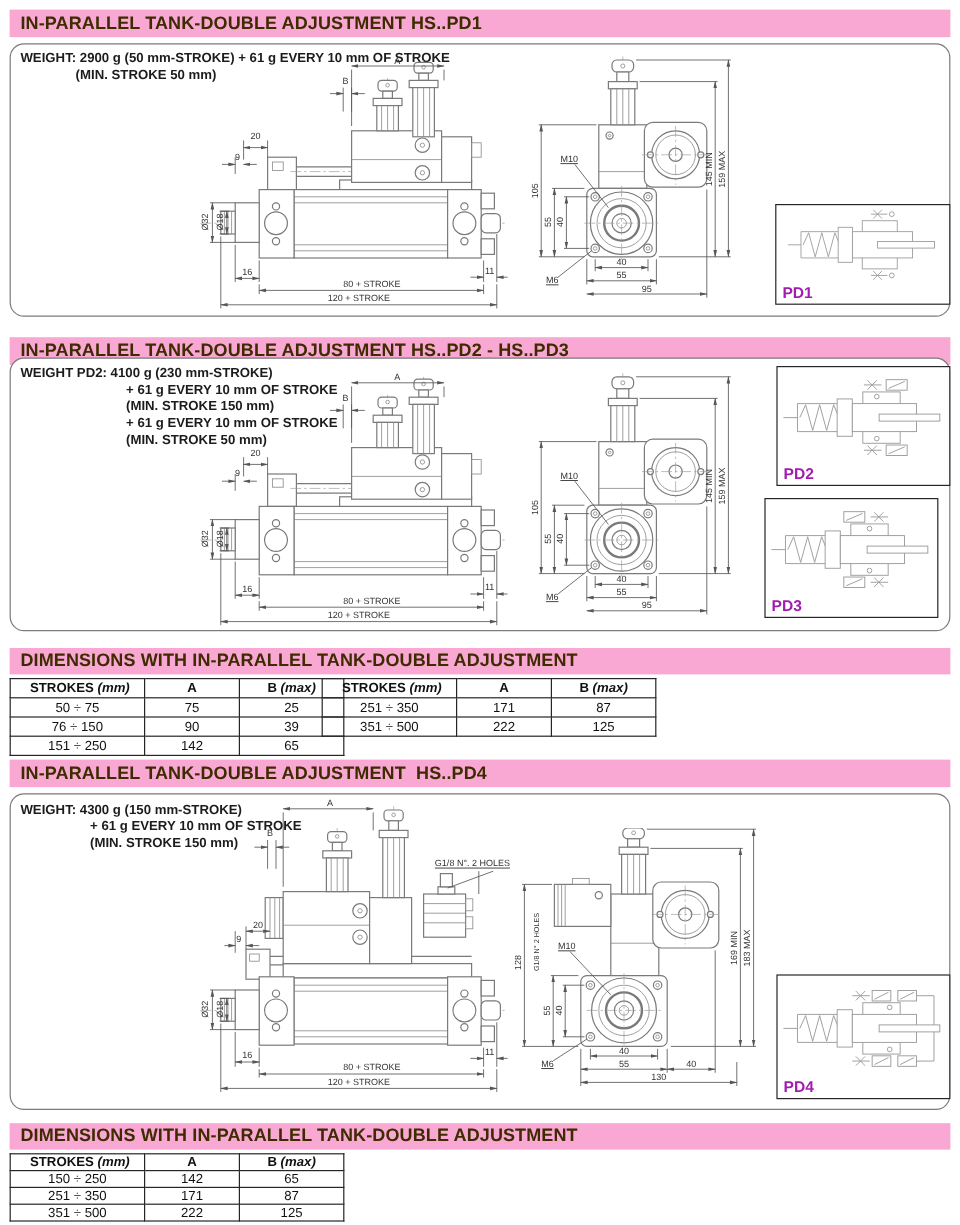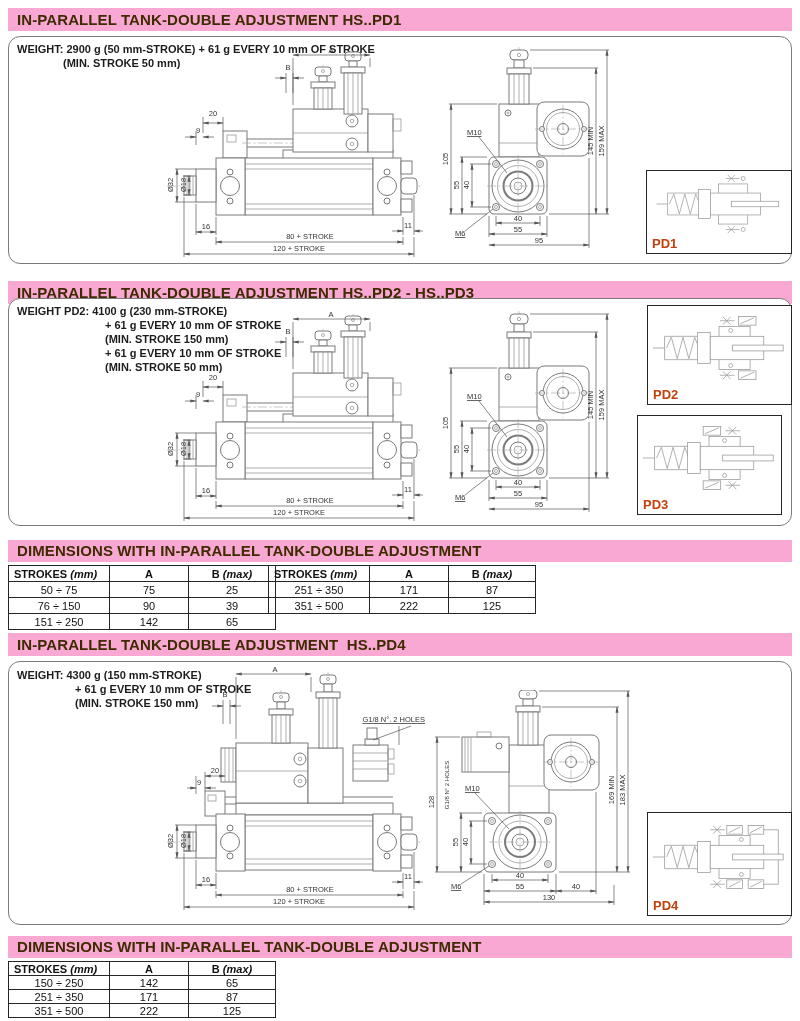--- a/index.html
+++ b/index.html
@@ -4,25 +4,25 @@
 <style>
   html,body{margin:0;padding:0;background:#fff}
   body{width:800px;height:1021px;position:relative;font-family:"Liberation Sans",sans-serif;overflow:hidden}
   .bar{position:absolute;left:8px;width:784px;height:23px;background:#f9a8d4;color:#3E2B00;
        font-weight:bold;font-size:15px;line-height:23px;padding-left:9px;box-sizing:border-box;letter-spacing:.1px;white-space:pre}
   .panel{position:absolute;left:8px;width:784px;border:1px solid #7b7b7b;background:#fff;box-sizing:border-box;border-radius:12px}
   .weight{position:absolute;left:8px;top:5px;font-size:11px;font-weight:bold;color:#1c1c1c;line-height:14px}
   .weight .ind{padding-left:46px}
   .weight2 .ind{padding-left:88px}
   .schbox{position:absolute;border:1.5px solid #262626;background:#fff;box-sizing:border-box}
-  .schlabel{position:absolute;left:5px;bottom:2px;font-size:13px;font-weight:bold;color:#c2410c}
+  .schlabel{position:absolute;left:5px;bottom:2px;font-size:13px;font-weight:bold;color:#a21caf}
   .dimtable{position:absolute;border-collapse:collapse;font-size:11px;color:#111;table-layout:fixed}
   .dimtable td,.dimtable th{border:1px solid #262626;height:15px;text-align:center;padding:0 3px;font-weight:normal}
   .dimtable th{font-weight:bold}
-  .dimtable th.l{text-align:left;padding-left:5px}
+  .dimtable th.l{text-align:left;padding-left:16px}
   .c1{width:92px}.c2{width:72px}.c3{width:80px}
   .t3 td,.t3 th{height:13px}
   svg .p{fill:none;stroke:#7a7a7a;stroke-width:1}
   svg .pf{fill:#fff;stroke:#7a7a7a;stroke-width:1}
   svg .th{fill:none;stroke:#8d8d8d;stroke-width:.7}
   svg .d{stroke:#565656;stroke-width:.7;fill:none}
   svg .cl{stroke:#9a9a9a;stroke-width:.55;stroke-dasharray:9 2.5 2 2.5;fill:none}
   svg text.t{font-size:7.5px;font-family:"Liberation Sans",sans-serif;fill:#333}
   .sch .p{stroke:#9a9a9a;stroke-width:.8}
   .sch .pf{stroke:#9a9a9a;stroke-width:.8}

